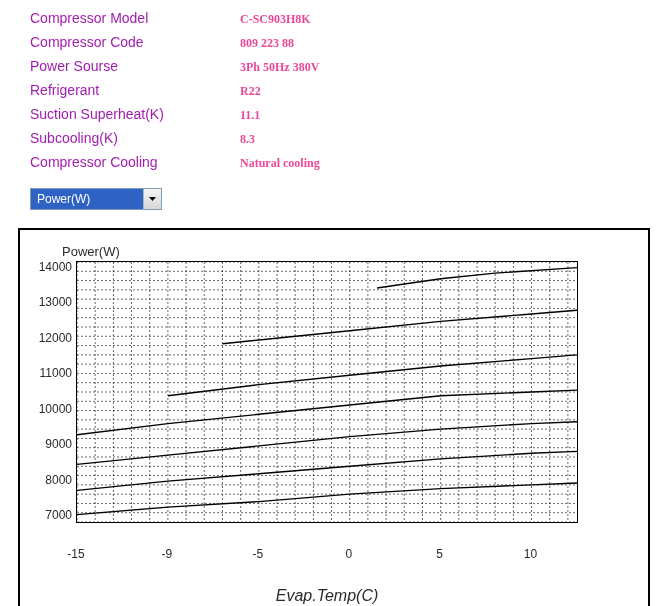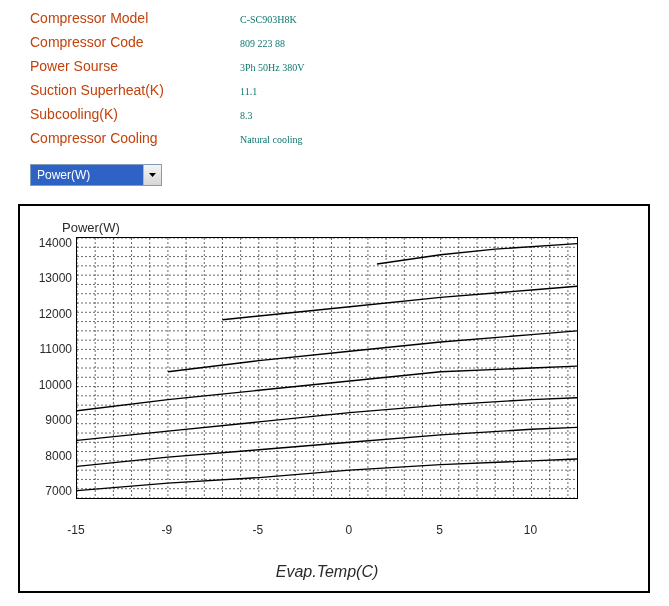--- a/index.html
+++ b/index.html
@@ -19,27 +19,27 @@
     font-size: 14px;
     margin-left: 30px;
   }
   .spec-row {
     display: flex;
     align-items: baseline;
     height: 24px;
   }
   .spec-label {
     width: 210px;
-    color: #c2410c;
+    color: #a21caf;
   }
   .spec-value {
     font-family: "Times New Roman", Times, serif;
-    font-weight: normal;
-    font-size: 10px;
-    color: #0f766e;
+    font-weight: bold;
+    font-size: 12px;
+    color: #ec4899;
   }
   .dropdown-row {
     margin: 10px 0 0 30px;
   }
   .dd {
     display: inline-flex;
     align-items: stretch;
     border: 1px solid #7f9db9;
     height: 20px;
     background: #fff;
@@ -138,20 +138,24 @@
       <div class="spec-label">Compressor Model</div>
       <div class="spec-value">C-SC903H8K</div>
     </div>
     <div class="spec-row">
       <div class="spec-label">Compressor Code</div>
       <div class="spec-value">809 223 88</div>
     </div>
     <div class="spec-row">
       <div class="spec-label">Power Sourse</div>
       <div class="spec-value">3Ph  50Hz  380V</div>
+    </div>
+    <div class="spec-row">
+      <div class="spec-label">Refrigerant</div>
+      <div class="spec-value">R22</div>
     </div>
     <div class="spec-row">
       <div class="spec-label">Suction Superheat(K)</div>
       <div class="spec-value">11.1</div>
     </div>
     <div class="spec-row">
       <div class="spec-label">Subcooling(K)</div>
       <div class="spec-value">8.3</div>
     </div>
     <div class="spec-row">

